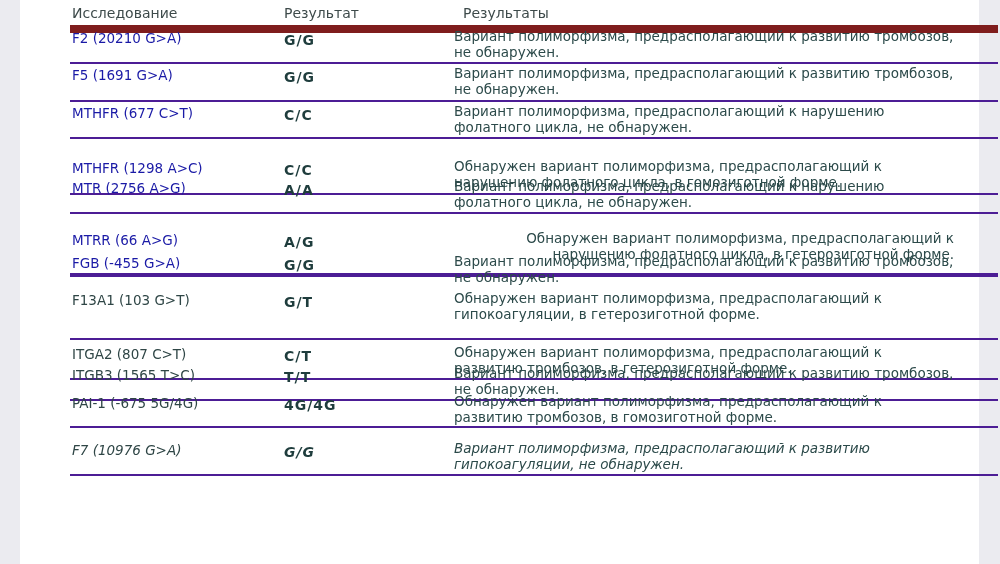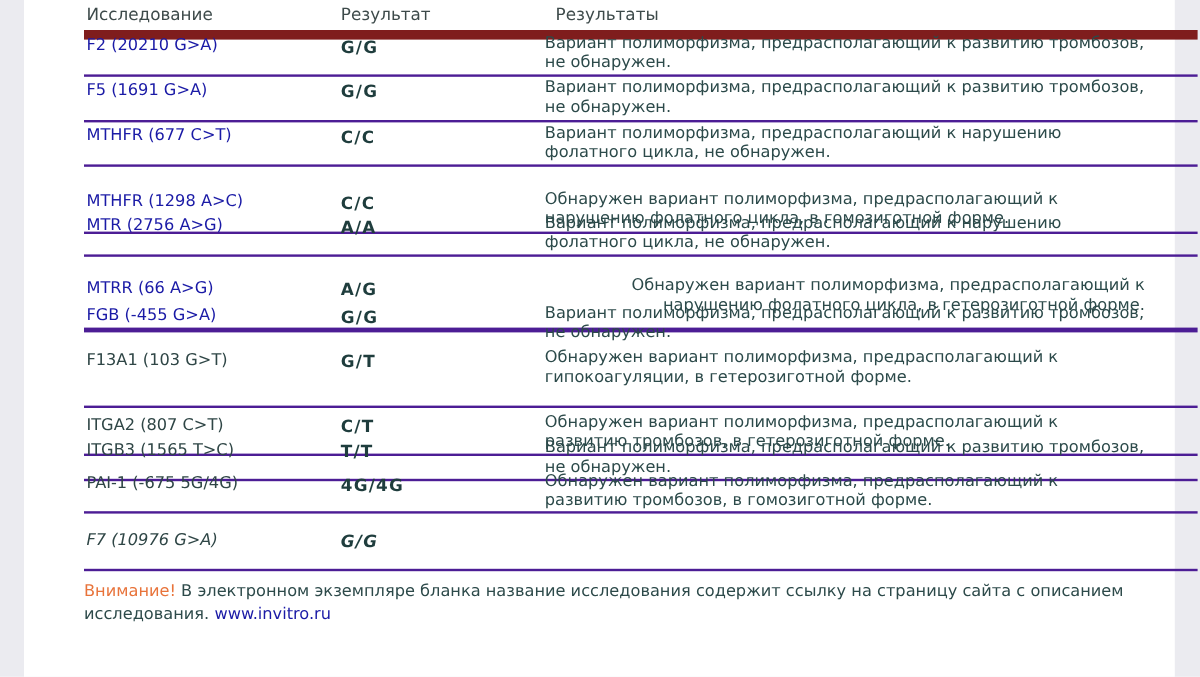--- a/index.html
+++ b/index.html
@@ -98,22 +98,20 @@
           <span class="c3">Вариант полиморфизма, предрасполагающий к развитию тромбозов, не обнаружен.</span>
         </div>
         <div class="row" style="top: 392px; height: 36px;">
           <span class="c1 dark">PAI-1 (-675 5G/4G)</span>
           <span class="c2">4G/4G</span>
           <span class="c3">Обнаружен вариант полиморфизма, предрасполагающий к развитию тромбозов, в гомозиготной форме.</span>
         </div>
         <div class="row" style="top: 438.95px; height: 37.45px; font-style: italic;">
           <span class="c1 dark">F7 (10976 G&gt;A)</span>
           <span class="c2">G/G</span>
+          <span class="c3">Вариант полиморфизма, предрасполагающий к развитию гипокоагуляции, не обнаружен.</span>
         </div>
       </div>
   </div>
 
   <div class="notice">
-    <div>
-      <span class="orange">Внимание!</span><span> В электронном экземпляре бланка название исследования содержит ссылку на страницу сайта с описанием исследования. </span><span class="link">www.invitro.ru</span>
-    </div>
   </div>
 </div>
 
 </body></html>

